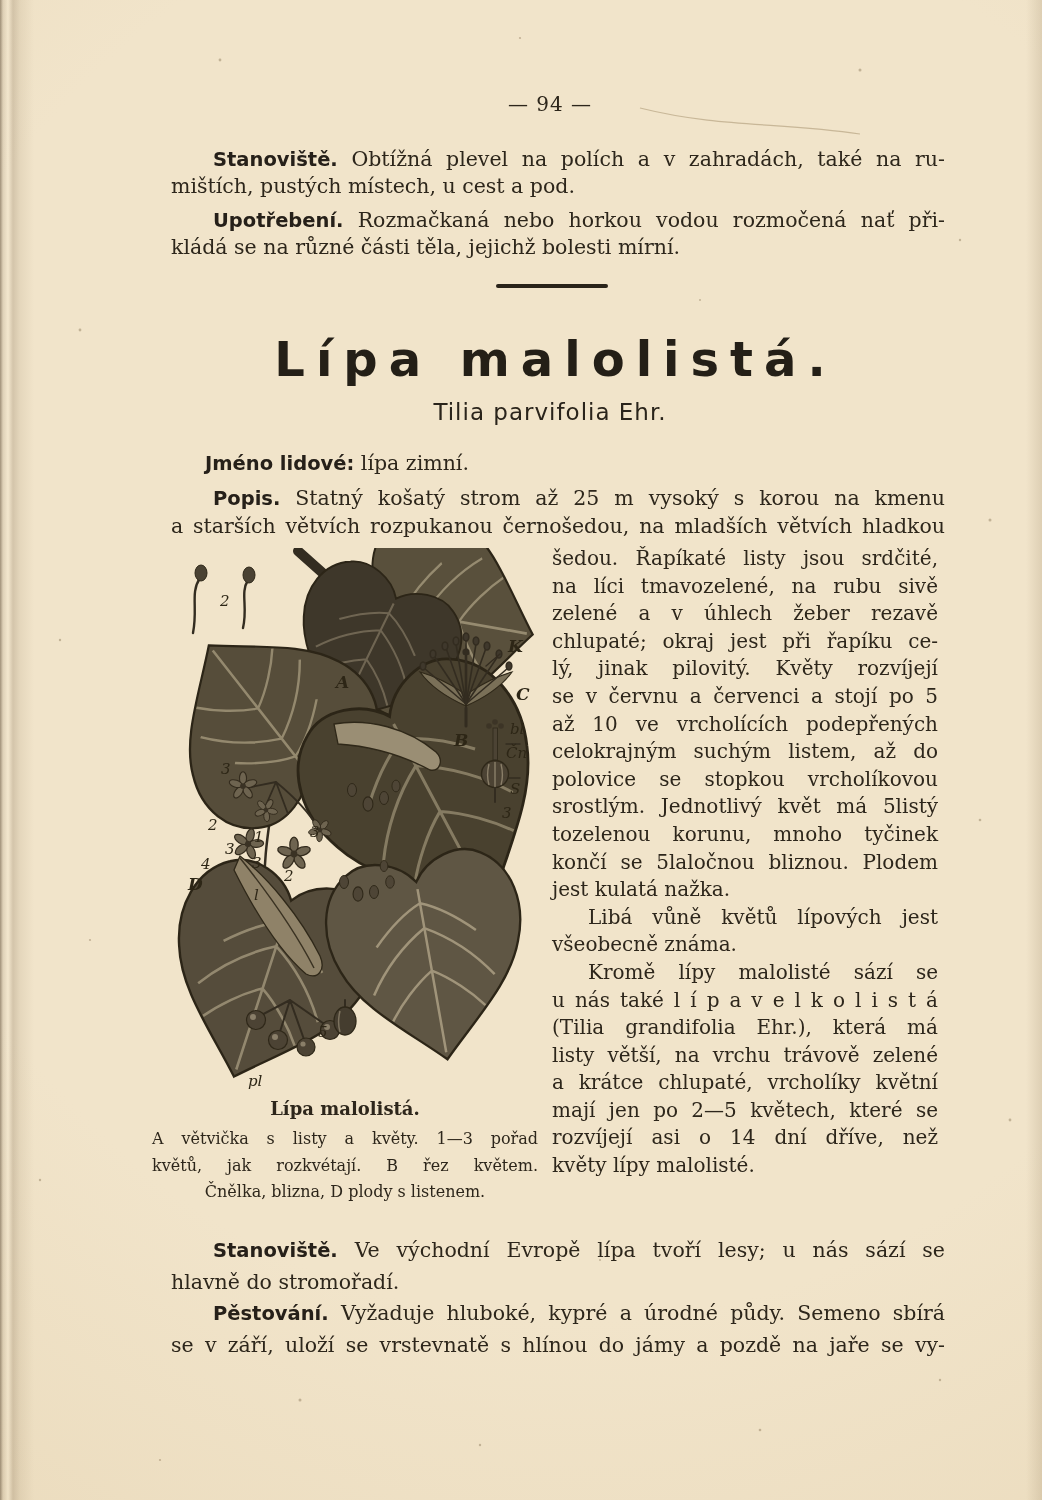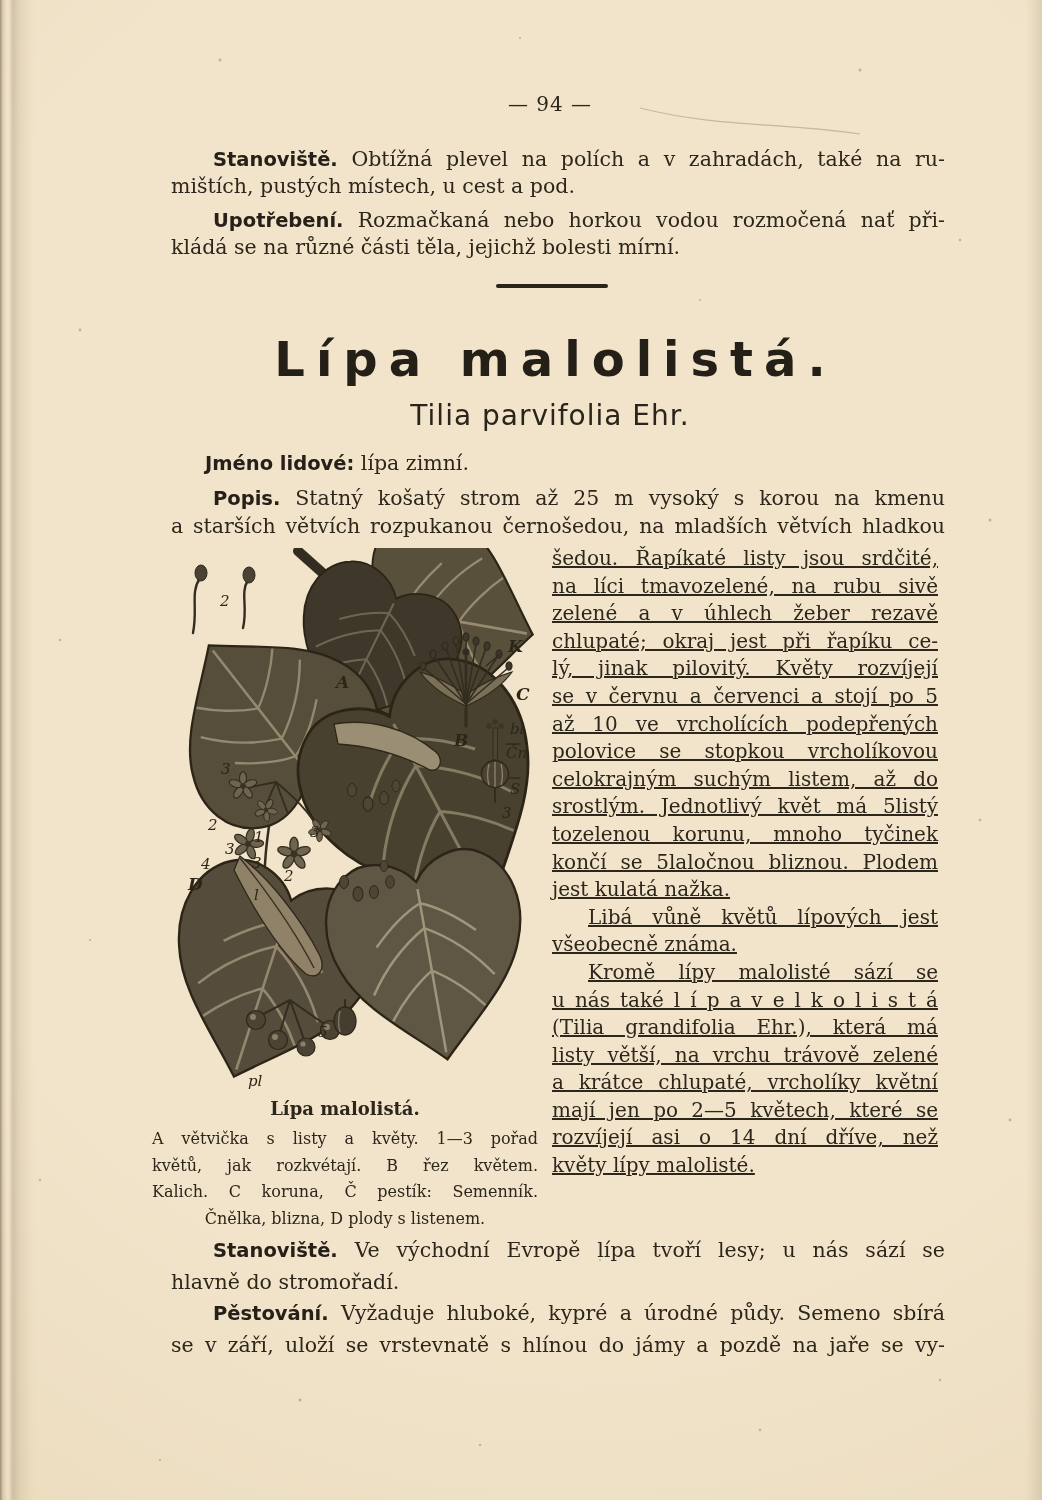--- a/index.html
+++ b/index.html
@@ -23,24 +23,24 @@
     text-align:justify;text-align-last:justify;white-space:normal;margin-left:8px;}
   .fwline.ind{padding-left:42px;width:732px;}
   .fwline.last{text-align-last:left;}
   .lead{font-family:"DejaVu Sans", sans-serif;font-weight:bold;font-size:19.5px;color:#262019;}
   .divider{position:absolute;left:496px;top:284px;width:112px;height:3.5px;
     background:#2a2319;border-radius:2px;}
   .title{position:absolute;left:163px;width:774px;top:331px;text-align:center;
     font-family:"DejaVu Sans", sans-serif;font-weight:bold;font-size:48px;
     letter-spacing:11px;padding-left:11px;box-sizing:border-box;color:#241f17;}
   .latin{position:absolute;left:163px;width:774px;top:399px;text-align:center;
-    font-family:"DejaVu Sans", sans-serif;font-size:28px;letter-spacing:1px;color:#2a241b;}
+    font-family:"DejaVu Sans", sans-serif;font-size:23px;letter-spacing:1px;color:#2a241b;}
   .folk{position:absolute;left:205px;top:451px;font-size:20.5px;}
   .col{position:absolute;left:552px;top:545px;width:386px;font-size:20px;}
-  .cline{height:27.6px;line-height:27.6px;text-align:justify;text-align-last:justify;white-space:nowrap;text-decoration:underline;}
+  .cline{height:27.6px;line-height:27.6px;text-align:justify;text-align-last:justify;white-space:nowrap;}
   .cline.end{text-align-last:left;}
   .cline.ind2{text-indent:36px;}
   .figure{position:absolute;left:148px;top:548px;width:400px;height:548px;}
   .cap-title{position:absolute;left:152px;width:386px;top:1098px;text-align:center;
     font-weight:bold;font-size:18px;}
   .caption{position:absolute;left:152px;width:386px;top:1126px;font-size:16px;}
   .capline{height:26.5px;line-height:26.5px;text-align:justify;text-align-last:justify;white-space:nowrap;}
   .capline.center{text-align:center;text-align-last:center;}
   .fig-label{font-family:"DejaVu Serif", serif;font-style:italic;font-size:15px;fill:#2d2616;}
   .fig-label.big{font-size:17px;font-weight:bold;}
@@ -72,22 +72,22 @@
   <div class="fwline" style="top:514px">a starších větvích rozpukanou černošedou, na mladších větvích hladkou</div>
 
   <div class="col">
     <div class="cline">šedou. Řapíkaté listy jsou srdčité,</div>
     <div class="cline">na líci tmavozelené, na rubu sivě</div>
     <div class="cline">zelené a v úhlech žeber rezavě</div>
     <div class="cline">chlupaté; okraj jest při řapíku ce-</div>
     <div class="cline">lý, jinak pilovitý. Květy rozvíjejí</div>
     <div class="cline">se v červnu a červenci a stojí po 5</div>
     <div class="cline">až 10 ve vrcholících podepřených</div>
+    <div class="cline">celokrajným suchým listem, až do</div>
     <div class="cline">polovice se stopkou vrcholíkovou</div>
-    <div class="cline">celokrajným suchým listem, až do</div>
     <div class="cline">srostlým. Jednotlivý květ má 5listý</div>
     <div class="cline">tozelenou korunu, mnoho tyčinek</div>
     <div class="cline">končí se 5laločnou bliznou. Plodem</div>
     <div class="cline end">jest kulatá nažka.</div>
     <div class="cline ind2">Libá vůně květů lípových jest</div>
     <div class="cline end">všeobecně známa.</div>
     <div class="cline ind2">Kromě lípy malolisté sází se</div>
     <div class="cline">u nás také l í p a  v e l k o l i s t á</div>
     <div class="cline">(Tilia grandifolia Ehr.), která má</div>
     <div class="cline">listy větší, na vrchu trávově zelené</div>
@@ -257,21 +257,20 @@
       <text class="fig-label" x="106" y="352">l</text>
       <text class="fig-label" x="170" y="489">5</text>
       <text class="fig-label" x="100" y="538">pl</text>
     </svg>
   </div>
 
   <div class="cap-title">Lípa malolistá.</div>
   <div class="caption">
     <div class="capline">A větvička s listy a květy. 1—3 pořad</div>
     <div class="capline">květů, jak rozkvétají. B řez květem.</div>
-    <div class="capline">Kalich. C koruna, Č pestík: Semenník.</div>
     <div class="capline center">Čnělka, blizna, D plody s listenem.</div>
   </div>
 
   <div class="fwline ind" style="top:1238px"><span class="lead">Stanoviště.</span> <span>Ve východní Evropě lípa tvoří lesy; u nás sází se</span></div>
   <div class="fwline last" style="top:1270px">hlavně do stromořadí.</div>
   <div class="fwline ind" style="top:1301px"><span class="lead">Pěstování.</span> <span>Vyžaduje hluboké, kypré a úrodné půdy. Semeno sbírá</span></div>
   <div class="fwline" style="top:1333px">se v září, uloží se vrstevnatě s hlínou do jámy a pozdě na jaře se vy-</div>
 
   <svg width="1042" height="1500" viewBox="0 0 1042 1500" style="position:absolute;left:0;top:0;pointer-events:none;">
     <path d="M640,108 C720,128 780,122 860,134" fill="none" stroke="rgba(150,128,90,0.45)" stroke-width="1.2"></path>

